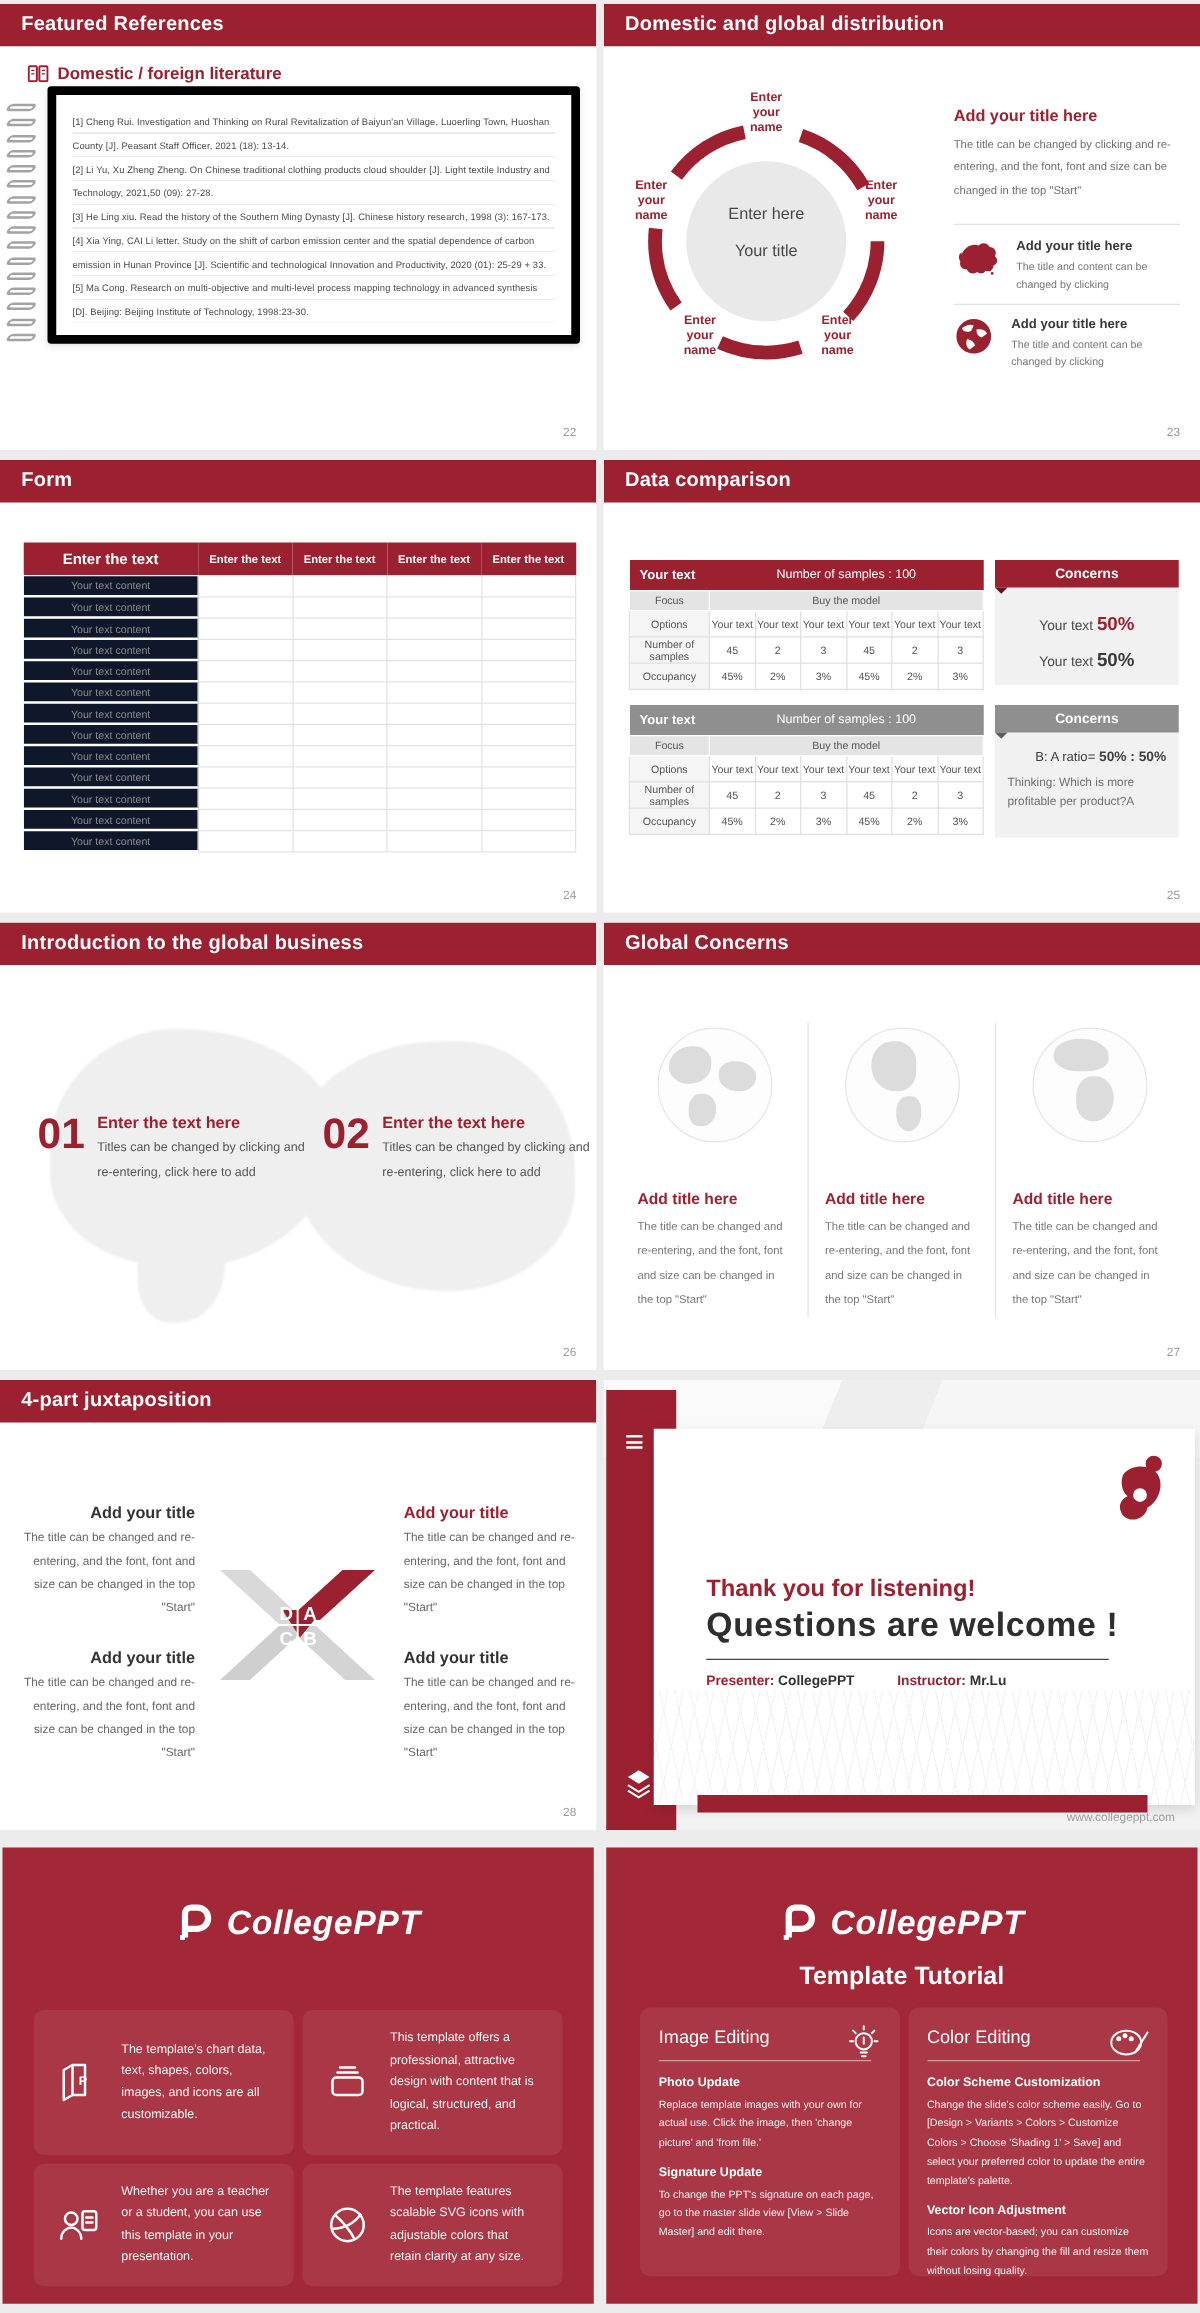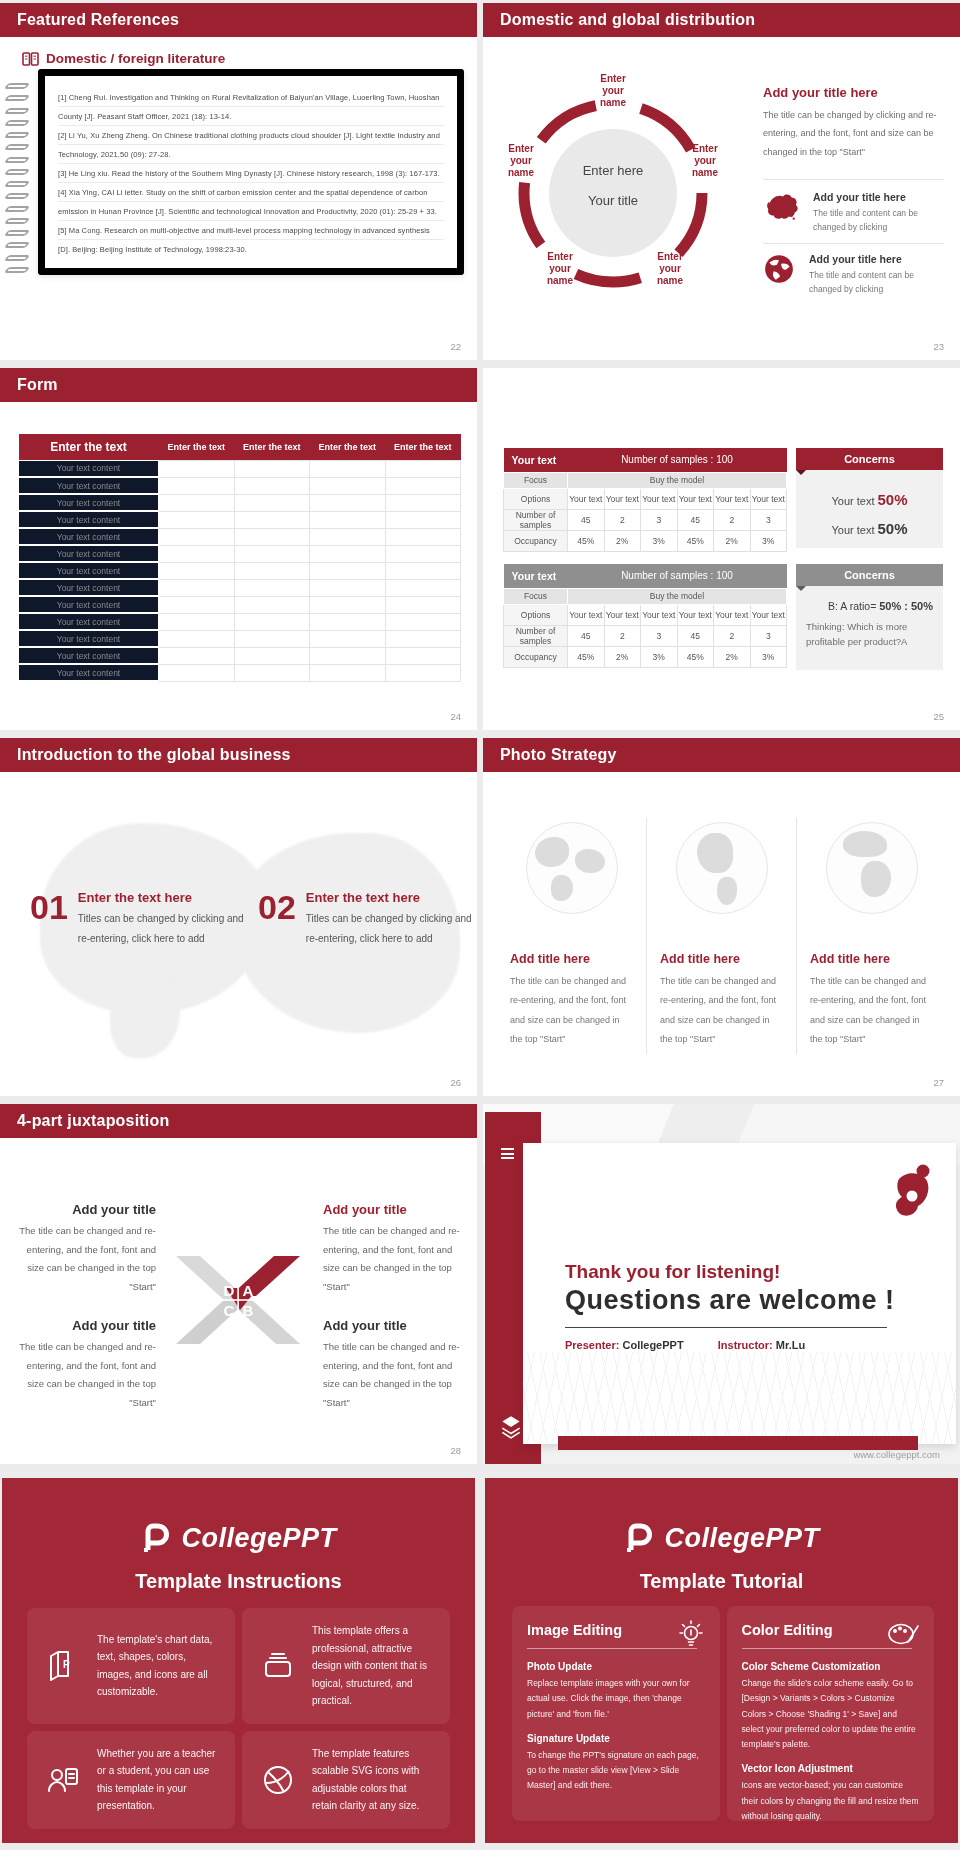--- a/index.html
+++ b/index.html
@@ -98,21 +98,21 @@
   
   .panel{position:absolute;background:var(--panel);color:#fff}
   .brandrow{position:absolute;left:0;right:0;top:44px;display:flex;justify-content:center;align-items:center;gap:9px}
   .brandtxt{font-size:27px;font-weight:700;font-style:italic;letter-spacing:.5px}
   .pheading{position:absolute;left:0;right:0;top:92px;text-align:center;font-size:20px;font-weight:700}
   .cards4{position:absolute;left:25px;right:25px;top:130px;bottom:18px;display:grid;grid-template-columns:1fr 1fr;grid-template-rows:1fr 1fr;gap:7px}
   .icard{background:rgba(255,255,255,.08);border-radius:8px;display:flex;align-items:center;gap:14px;padding:14px 16px}
   .icard p{font-size:10px;line-height:1.75;color:rgba(255,255,255,.95)}
   .cards2{position:absolute;left:27px;right:24px;top:128px;bottom:22px;display:flex;gap:7px}
   .tcard{flex:1;background:rgba(255,255,255,.08);border-radius:8px;padding:16px 15px;position:relative}
-  .tchead{font-size:14.5px;font-weight:700}
+  .tchead{font-size:14.5px;font-weight:400}
   .tcico{position:absolute;right:14px;top:12px}
   .tcrule{height:1px;background:rgba(255,255,255,.5);margin:10px 0 12px;width:96%}
   .tsh{font-size:10px;font-weight:700;margin-top:11px}
   .tsb{font-size:8.5px;line-height:1.8;color:rgba(255,255,255,.93);margin-top:4px}
   svg{display:block}
 </style>
 </head>
 <body>
 
 <div class="sheet">
@@ -315,20 +315,21 @@
             <td></td>
             <td></td>
             <td></td>
           </tr>
       </tbody>
     </table>
     <div class="pagenum">24</div>
   </section>
 
   <section class="slide" style="left:483px;top:368px;width:477px;height:362px">
+    <div class="shead">Data comparison</div>
 
     <table class="dtable redhead" style="top:80px">
       <tbody>
           <tr class="top">
         <th class="tname">Your text</th>
         <th class="tsamp" colspan="6">Number of samples : 100</th>
       </tr>
       <tr class="sub">
         <td>Focus</td>
         <td colspan="6">Buy the model</td>
@@ -437,21 +438,21 @@
       <div class="bignum">02</div>
       <div>
         <div class="nhead">Enter the text here</div>
         <div class="nbody">Titles can be changed by clicking and re-entering, click here to add</div>
       </div>
     </div>
     <div class="pagenum">26</div>
   </section>
 
   <section class="slide" style="left:483px;top:738px;width:477px;height:358px">
-    <div class="shead">Photo Strategy</div>
+    <div class="shead">Global Concerns</div>
     <div class="gwrap">
       <div class="gcol">
         <div class="globe">
           <i style="left:8px;top:14px;width:34px;height:30px;border-radius:60% 45% 55% 50%"></i>
           <i style="left:48px;top:26px;width:30px;height:24px;border-radius:45% 60% 50% 55%"></i>
           <i style="left:24px;top:52px;width:22px;height:26px;border-radius:50% 55% 60% 45%"></i>
         </div>
         <div class="ghead">Add title here</div>
         <div class="gbody">The title can be changed and re-entering, and the font, font and size can be changed in the top "Start"</div>
       </div>
@@ -546,21 +547,20 @@
   </section>
 
   <section class="panel" style="left:2px;top:1478px;width:473px;height:365px">
     <div class="brandrow">
       <svg width="32" height="32" viewBox="0 0 32 32">
         <path d="M8,28 V9 a5,5 0 0 1 5,-5 h5 a8.5,8.5 0 0 1 0,17 h-8" stroke="#fff" stroke-width="5" fill="none"></path>
         <rect x="4" y="26" width="4" height="4" fill="#fff"></rect>
       </svg>
       <span class="brandtxt">CollegePPT</span>
     </div>
-    <div class="pheading">Template Instructions</div>
     <div class="cards4">
       <div class="icard">
         <svg width="40" height="40" viewBox="0 0 40 40" style="flex:none">
           <g fill="none" stroke="#fff" stroke-width="2" stroke-linejoin="round">
               <path d="M8,10 l7,-4 v24 l-7,4 z"></path>
               <path d="M15,6 h10 v24 h-10"></path>
             </g>
           <text x="20" y="22" font-size="10" font-weight="bold" fill="#fff">P</text>
         </svg>
         <p>The template's chart data, text, shapes, colors, images, and icons are all customizable.</p>

